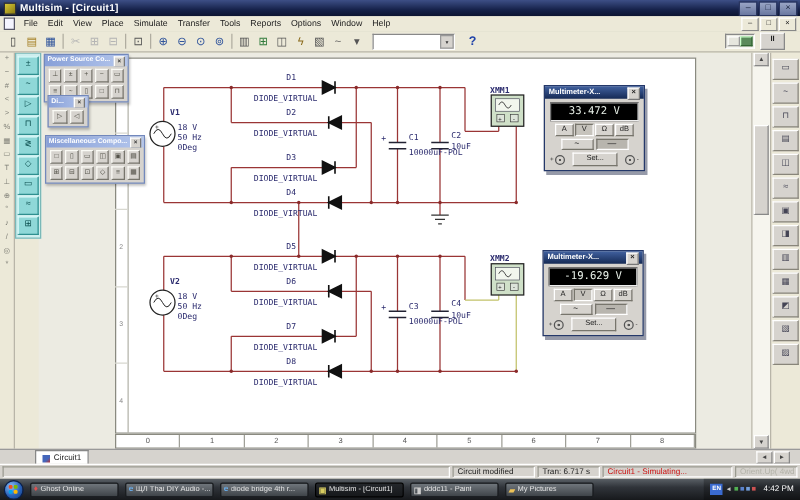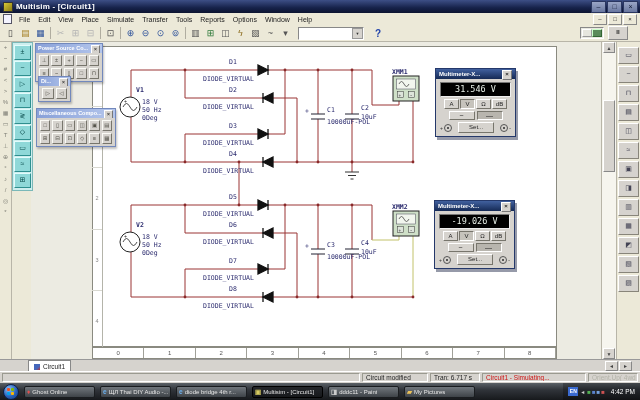--- a/index.html
+++ b/index.html
@@ -449,21 +449,21 @@
           <span class="pal-btn">▦</span>
         </div>
       </div>
   </div>
 
   <div class="mm" id="mm1">
     <div class="mm-title">
         <span>Multimeter-X...</span>
       <span class="mm-x">×</span>
       </div>
-    <div class="mm-display">31.546 V</div>
+    <div class="mm-display">33.472 V</div>
     <div class="mm-modes">
       <span class="mm-mode">A</span>
       <span class="mm-mode sel">V</span>
       <span class="mm-mode">Ω</span>
       <span class="mm-mode">dB</span>
     </div>
     <div class="mm-waves">
       <span class="mm-wave">~</span>
       <span class="mm-wave sel">—</span>
     </div>
@@ -474,21 +474,21 @@
       <i class="term"></i>
       <span class="term-label">-</span>
     </div>
   </div>
 
   <div class="mm" id="mm2">
     <div class="mm-title">
         <span>Multimeter-X...</span>
       <span class="mm-x">×</span>
       </div>
-    <div class="mm-display">-19.026 V</div>
+    <div class="mm-display">-19.629 V</div>
     <div class="mm-modes">
       <span class="mm-mode">A</span>
       <span class="mm-mode sel">V</span>
       <span class="mm-mode">Ω</span>
       <span class="mm-mode">dB</span>
     </div>
     <div class="mm-waves">
       <span class="mm-wave">~</span>
       <span class="mm-wave sel">—</span>
     </div>

